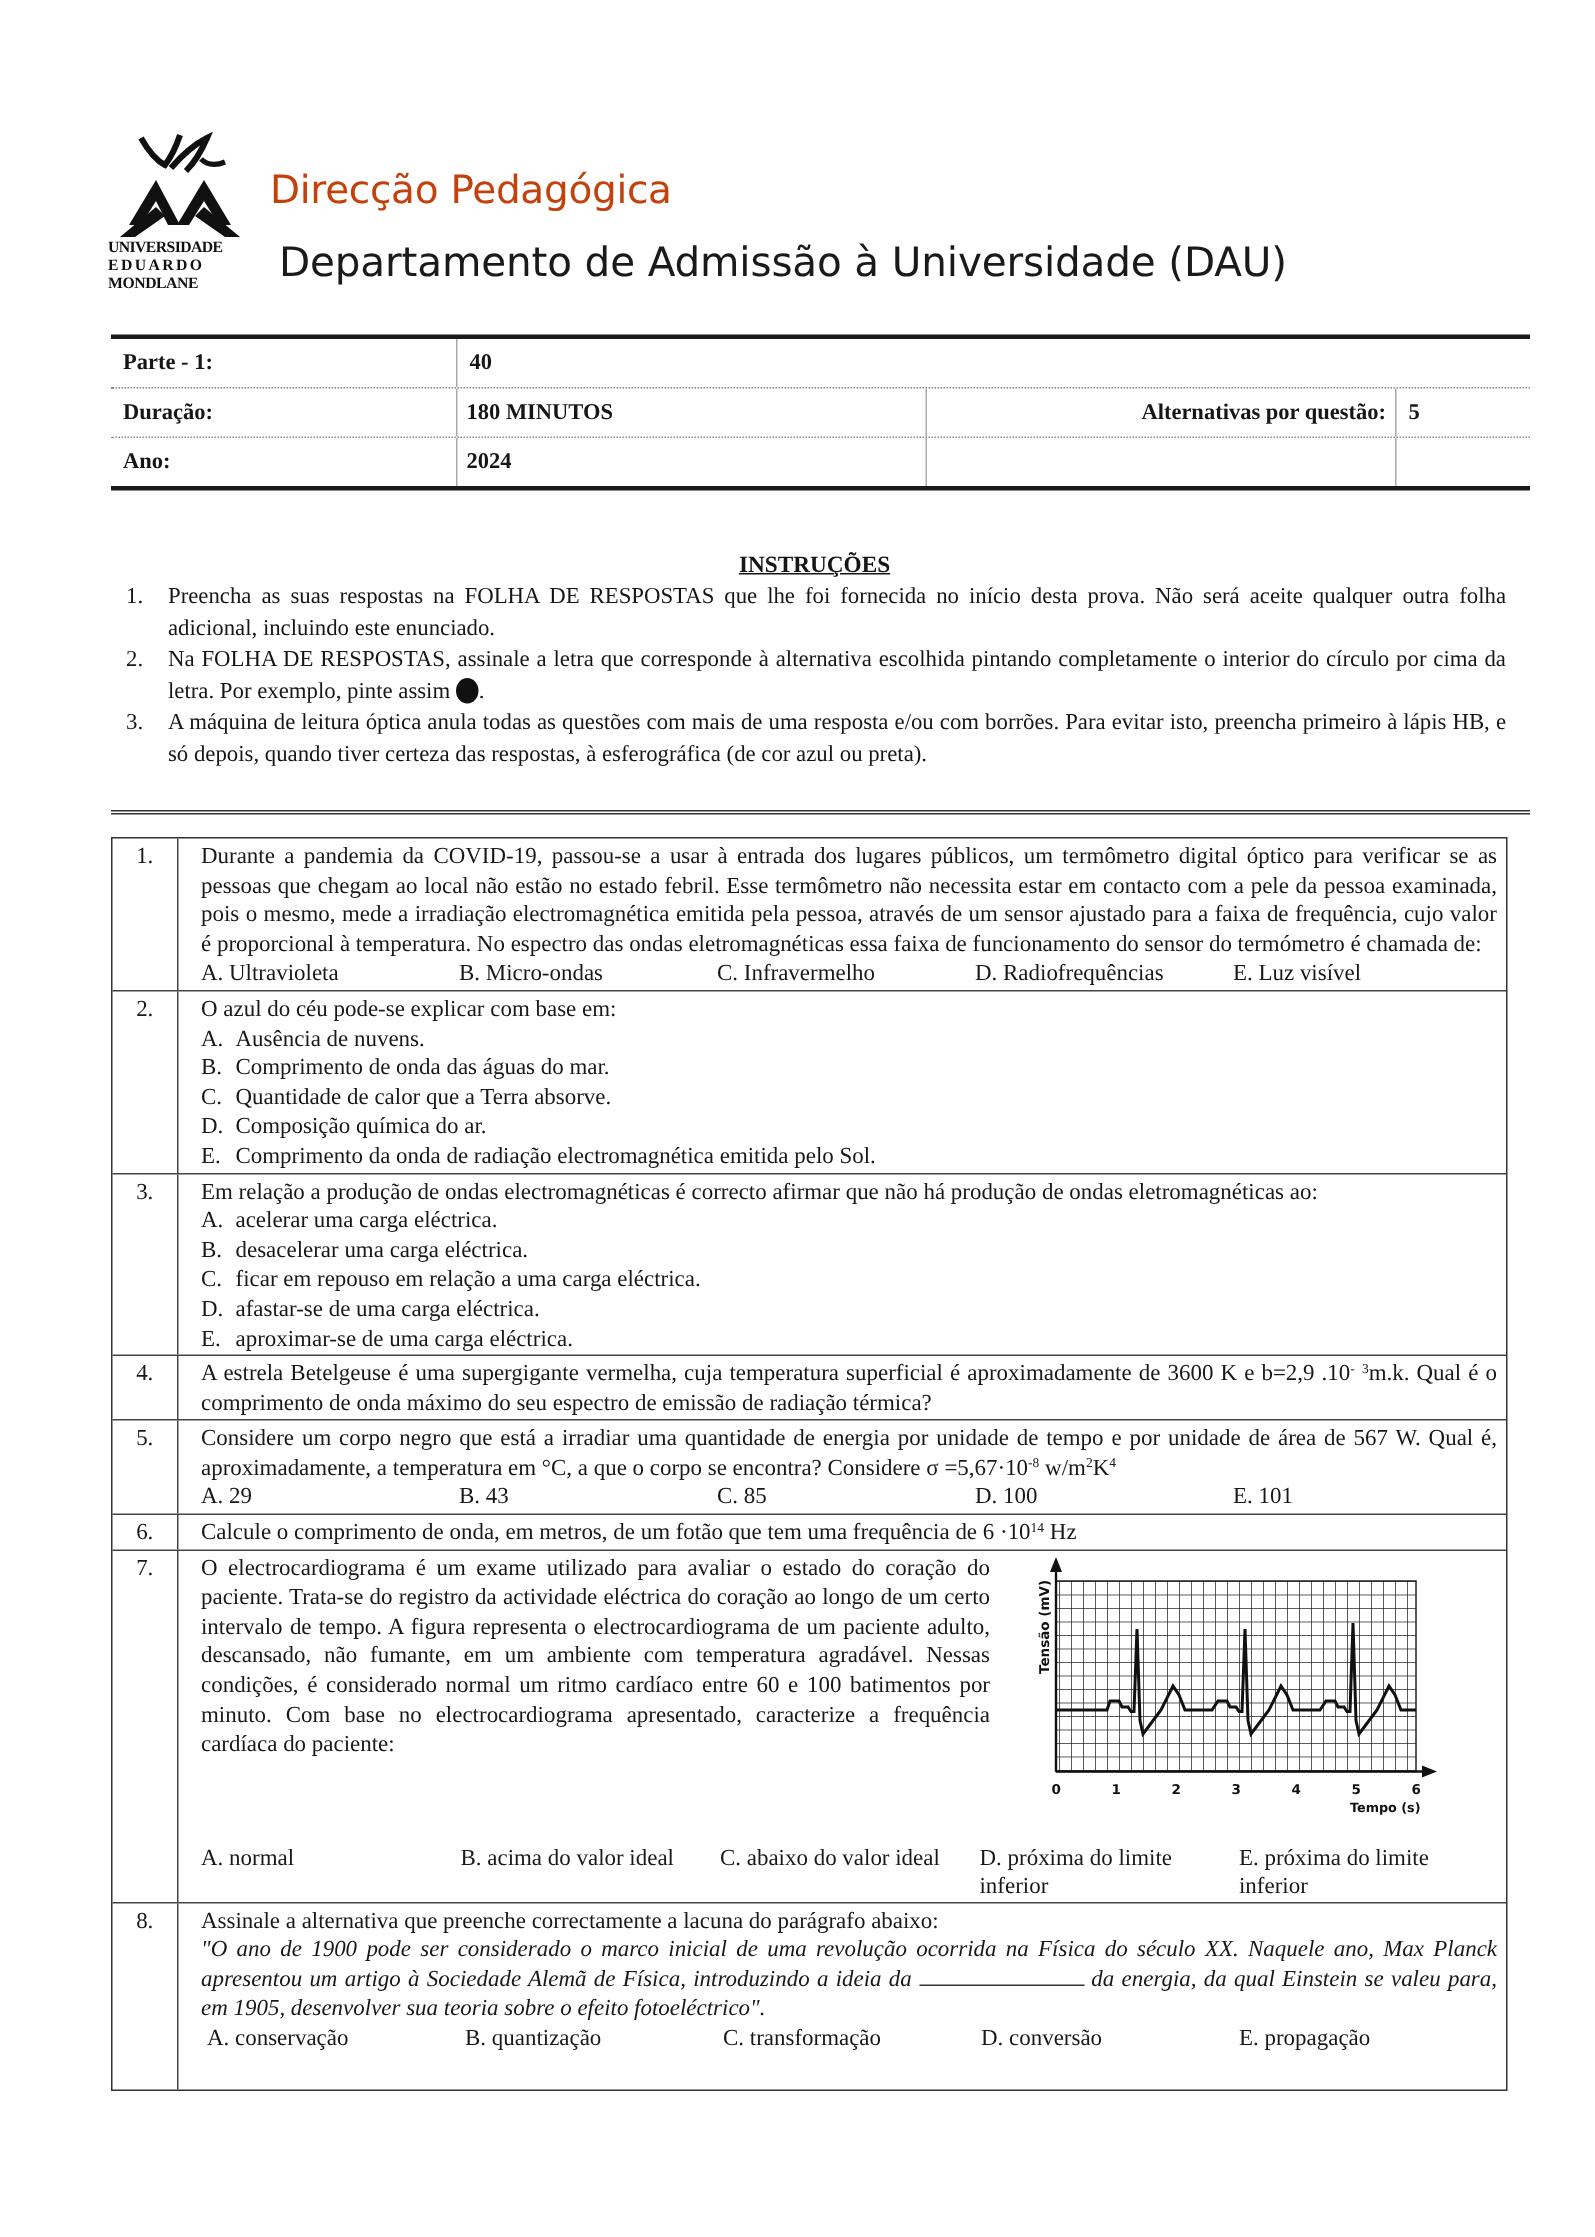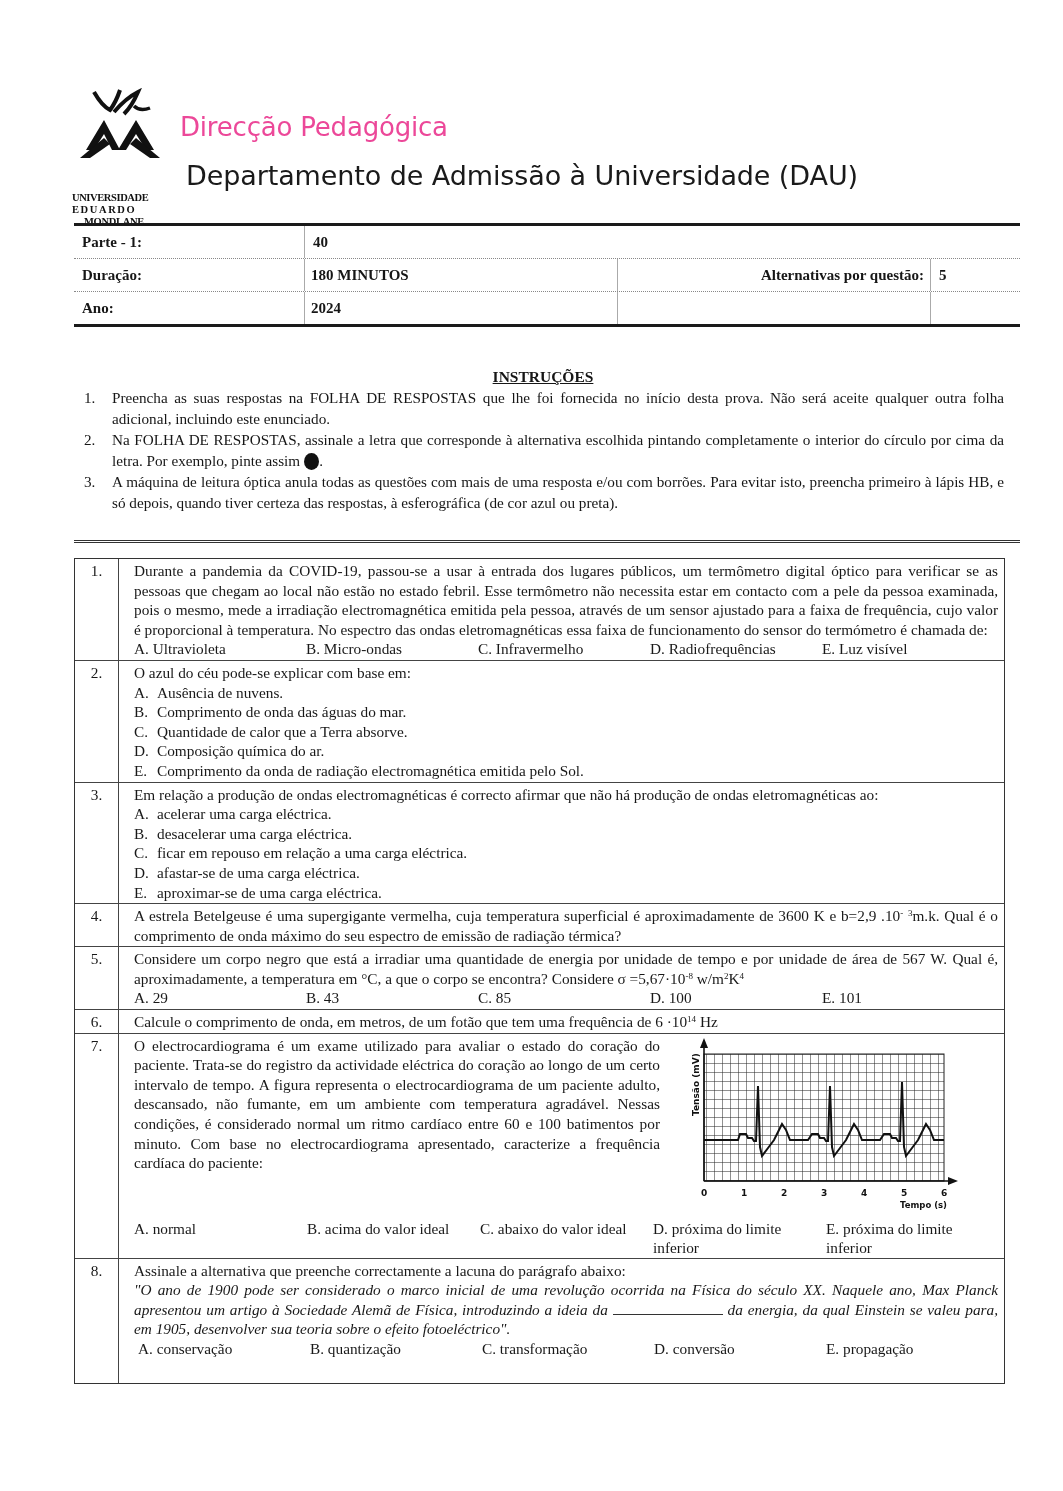--- a/index.html
+++ b/index.html
@@ -2,24 +2,24 @@
 <html><head>
 <meta charset="utf-8">
 <style>
   html, body { margin: 0; padding: 0; background: #ffffff; }
   body { width: 1063px; height: 1491px; position: relative; overflow: hidden; color: #161616; }
 
   
   .logo { position: absolute; left: 72px; top: 88px; width: 110px; height: 112px; }
   .logo svg { position: absolute; left: 8px; top: 0; }
   .logo-text { position: absolute; left: 0; top: 72px; width: 112px; text-align: left; font-family: "Liberation Serif", serif; font-weight: bold; line-height: 12px; color: #111; }
-  .logo-text .l1 { font-size: 10.5px; letter-spacing: -0.4px; display:block;margin-top:32px; }
+  .logo-text .l1 { font-size: 10.5px; letter-spacing: -0.4px; display:block; }
   .logo-text .l2 { font-size: 10.5px; letter-spacing: 1.6px; display:block; }
-  .logo-text .l3 { font-size: 10.5px; letter-spacing: -0.3px; display:block;margin-left:12px; }
-  .hdr-1 { position: absolute; left: 180px; top: 112px; font-size: 26px; color: #ec4899; font-family: "DejaVu Sans", sans-serif; letter-spacing: -0.2px; }
+  .logo-text .l3 { font-size: 10.5px; letter-spacing: -0.3px; display:block; }
+  .hdr-1 { position: absolute; left: 180px; top: 112px; font-size: 26px; color: #c2410c; font-family: "DejaVu Sans", sans-serif; letter-spacing: -0.2px; }
   .hdr-2 { position: absolute; left: 186px; top: 160px; font-size: 27px; color: #1a1a1a; font-family: "DejaVu Sans", sans-serif; letter-spacing: -0.1px; }
 
   
   .info { position: absolute; left: 74px; top: 223px; width: 946px; border-top: 3px solid #1a1a1a; border-bottom: 3px solid #1a1a1a; }
   .info-row { display: flex; height: 32px; border-bottom: 1px dotted #888; font-family: "Liberation Serif", serif; font-weight: bold; font-size: 15px; align-items: center; }
   .info-row:last-child { border-bottom: none; }
   .info-c1 { width: 230px; padding-left: 8px; box-sizing: border-box; }
   .info-c2 { width: 313px; padding-left: 6px; box-sizing: border-box; border-left: 1px solid #aaa; height: 100%; display:flex; align-items:center; }
   .info-c3 { width: 313px; padding-right: 6px; box-sizing: border-box; text-align: right; border-left: 1px solid #aaa; height: 100%; display:flex; align-items:center; justify-content:flex-end; }
   .info-c4 { flex: 1; padding-left: 8px; box-sizing: border-box; border-left: 1px solid #aaa; height: 100%; display:flex; align-items:center; }
@@ -46,21 +46,21 @@
   .opts-col .opt { display: flex; }
   .opts-col .opt-l { width: 23px; flex: none; }
   sup { font-size: 9px; line-height: 0; vertical-align: 5px; }
   .italic { font-style: italic; }
   .blank { display: inline-block; width: 110px; border-bottom: 1px solid #333; height: 12px; }
 
   
   .q7-wrap { display: flex; }
   .q7-text { width: 526px; flex: none; text-align: justify; }
   .q7-chart { position: relative; width: 290px; height: 175px; margin-left: 30px; margin-top: 0; }
-  .q7-opts { display: flex; margin-top: 8px; line-height: 19px; }
+  .q7-opts { display: flex; margin-top: 18px; line-height: 19px; }
   .q7-opts .opt { width: 173px; flex: none; }
 </style>
 </head>
 <body>
 
 <div class="logo">
   <svg width="92" height="72" viewBox="0 0 92 72">
 
     <path d="M14 4 Q22 18 30 22 Q36 14 40 2" stroke="#111" stroke-width="4" fill="none"></path>
     <path d="M34 24 Q46 10 58 4 Q52 18 44 26" stroke="#111" stroke-width="4" fill="none"></path>

